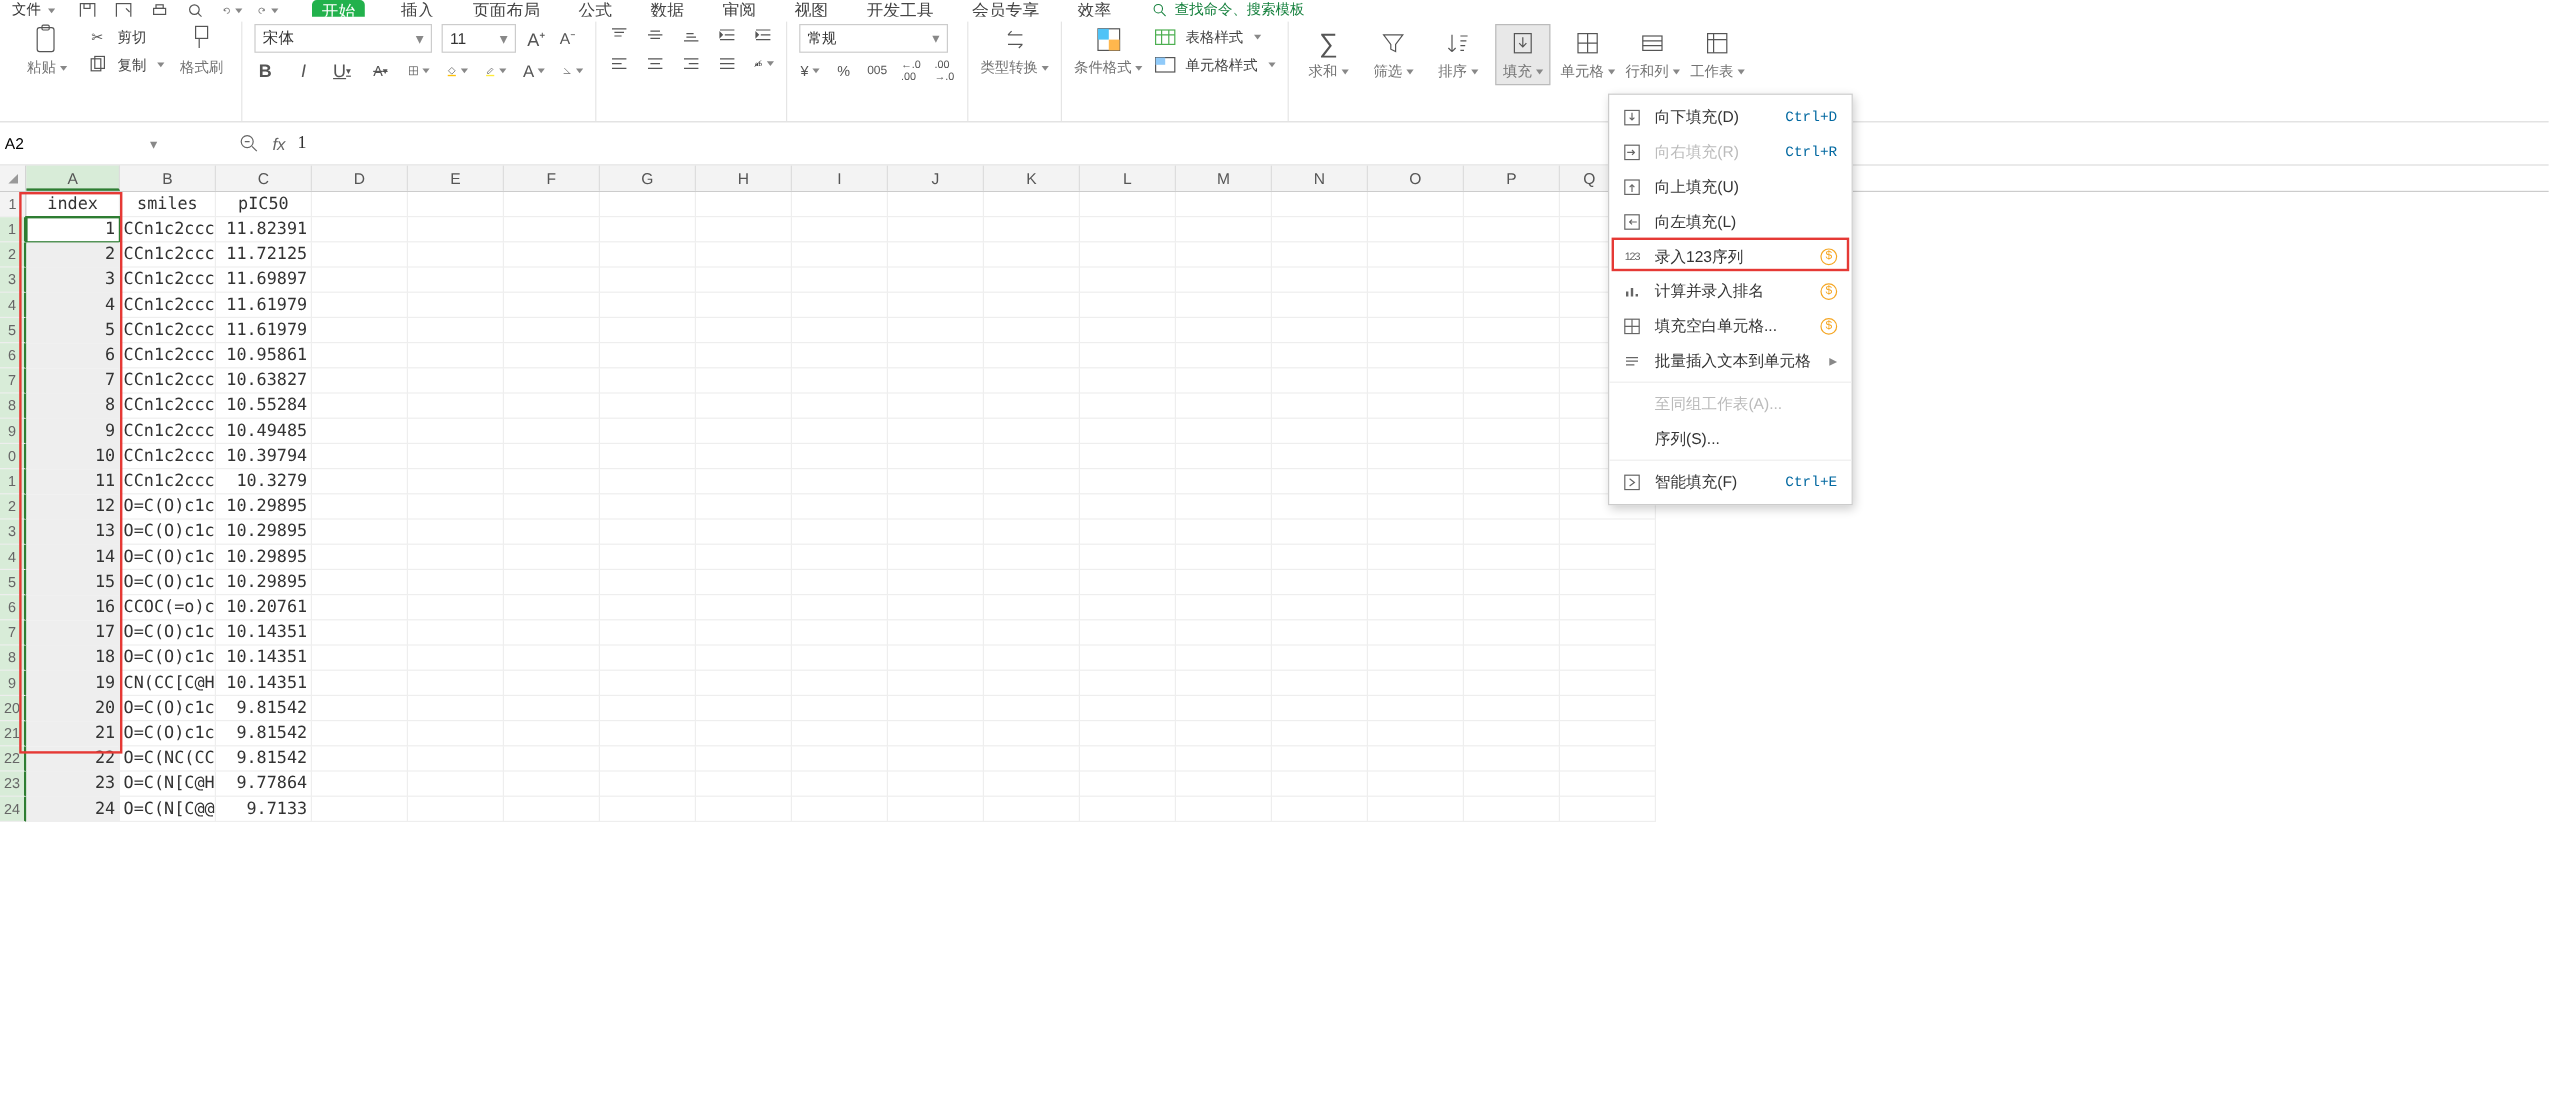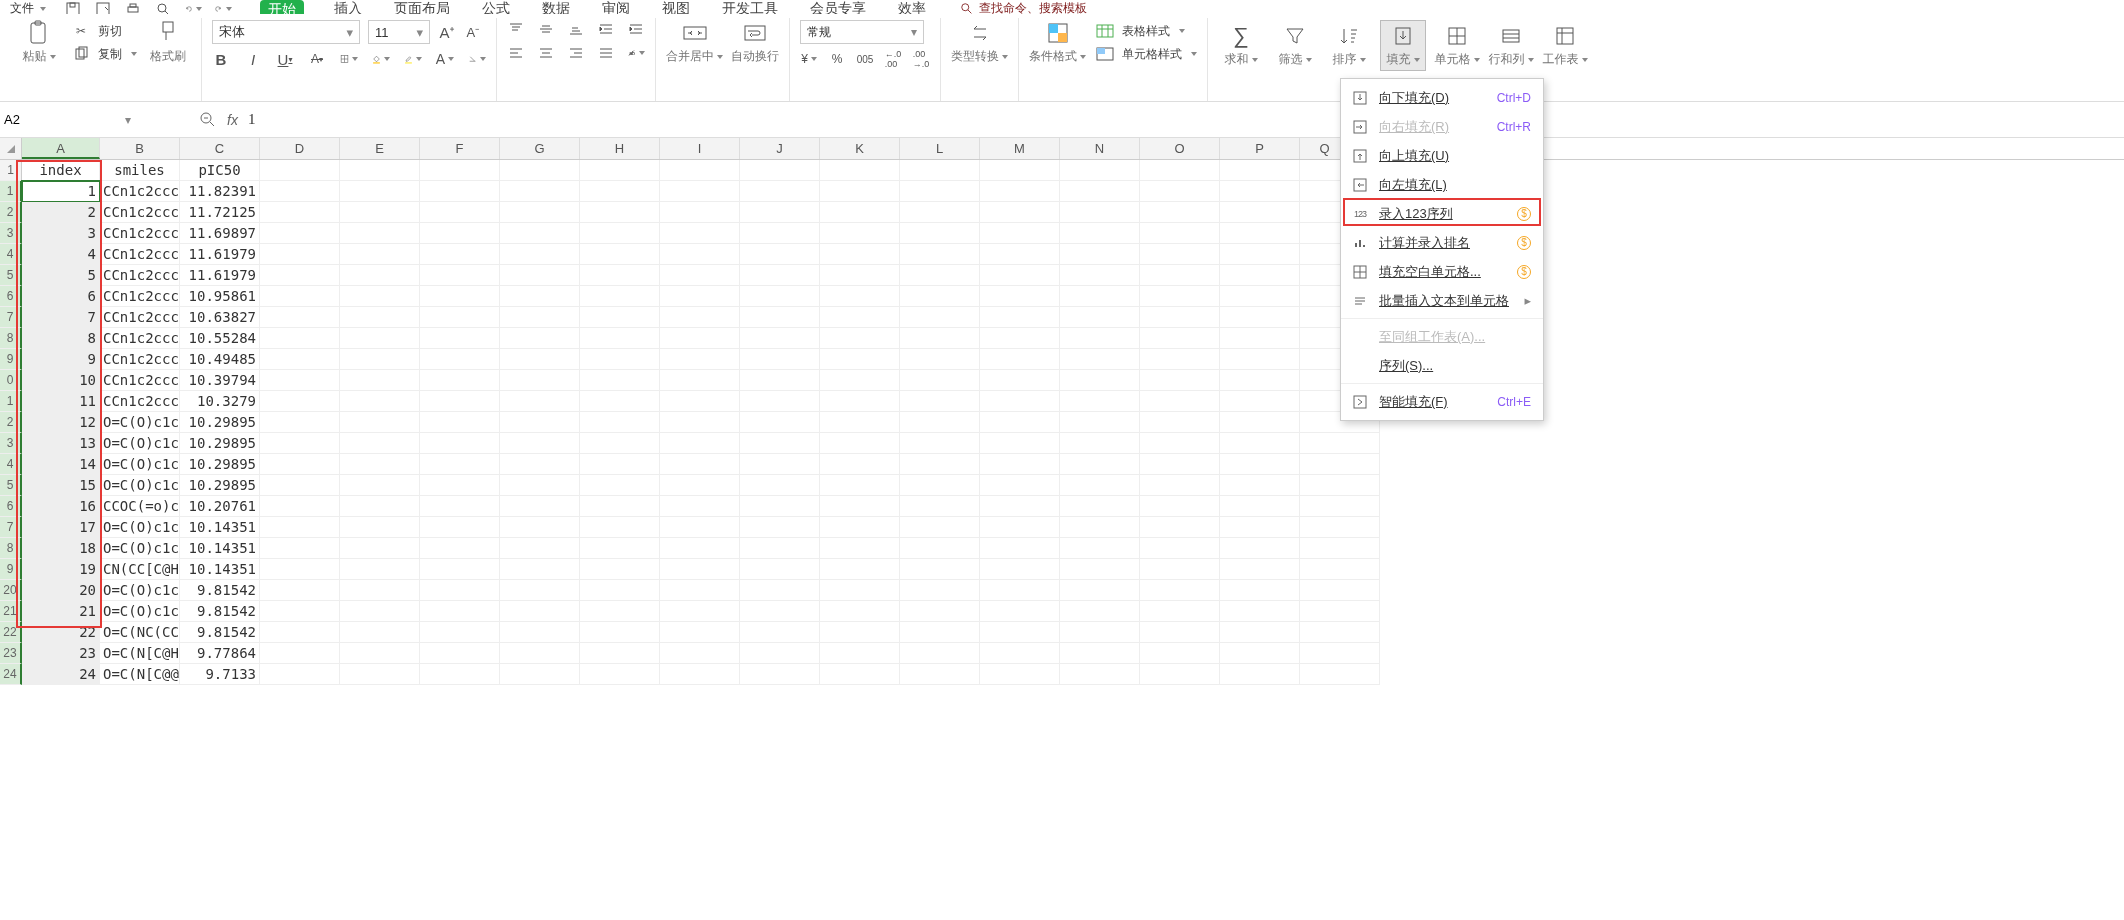--- a/index.html
+++ b/index.html
@@ -6,21 +6,21 @@
 body { background: #fff; font-size: 12px; color: #333; overflow: hidden; width: 2124px; height: 920px; position: relative; }
 
 
 .menubar { height: 14px; display: flex; align-items: flex-start; padding-left: 10px; gap: 10px; overflow: hidden; }
 .menubar .file-btn { display: flex; align-items: center; gap: 3px; color: #333; }
 .menubar .qat { display: flex; gap: 12px; margin-left: 8px; }
 .menubar .qat-icon { width: 18px; height: 18px; display: inline-flex; align-items: center; justify-content: center; color: #555; }
 .menubar .tabs { display: flex; gap: 28px; margin-left: 18px; }
 .menubar .tab { padding: 0 2px; color: #444; font-size: 14px; }
 .menubar .tab.active { background: #22b14c; color: #fff; border-radius: 4px; padding: 1px 8px; }
-.menubar .search { margin-left: 22px; display: flex; align-items: center; color: #7f1d1d; gap: 5px; }
+.menubar .search { margin-left: 22px; display: flex; align-items: center; color: #15803d; gap: 5px; }
 
 
 .ribbon { height: 88px; border-bottom: 1px solid #ddd; display: flex; padding: 4px 6px 0 6px; }
 .ribbon-group { display: flex; flex-direction: column; justify-content: space-between; border-right: 1px solid #e5e5e5; padding: 2px 10px 6px 10px; }
 .ribbon-group:last-child { border-right: none; }
 .rg-row { display: flex; align-items: center; gap: 8px; }
 .rg-big { display: flex; flex-direction: column; align-items: center; justify-content: center; gap: 2px; min-width: 46px; }
 .rg-big .lbl { font-size: 12px; color: #737373; white-space: nowrap; }
 .icon-box { width: 26px; height: 26px; display: inline-flex; align-items: center; justify-content: center; color: #555; }
 .sm-icon { width: 18px; height: 18px; display: inline-flex; align-items: center; justify-content: center; color: #555; }
@@ -63,22 +63,22 @@
 .active-cell { outline: 2px solid #2e7d32; outline-offset: -1px; background: #fff !important; }
 
 
 .redbox { position: absolute; border: 2px solid #e53935; pointer-events: none; }
 
 
 .dropdown { position: absolute; top: 78px; left: 1340px; width: 204px; background: #fff; border: 1px solid #ccc; box-shadow: 2px 3px 8px rgba(0,0,0,.2); padding: 4px 0; z-index: 50; }
 .dropdown .mi { display: flex; align-items: center; height: 29px; padding: 0 12px 0 10px; gap: 10px; font-size: 13px; color: #333; }
 .dropdown .mi.disabled { color: #bbb; }
 .dropdown .mi .mi-ico { width: 18px; display: inline-flex; justify-content: center; color: #666; }
-.dropdown .mi .mi-txt { flex: 1; white-space: nowrap; text-decoration: underline; }
-.dropdown .mi .mi-sc { color: #8b5cf6; font-size: 12px; }
+.dropdown .mi .mi-txt { flex: 1; white-space: nowrap; }
+.dropdown .mi .mi-sc { color: #0369a1; font-size: 12px; font-family: Liberation Mono, monospace; }
 .dropdown .mi .mi-ar { color: #888; }
 .dropdown .mi .vip { width: 14px; height: 14px; border: 1px solid #f5a623; border-radius: 50%; color: #f5a623; font-size: 10px; line-height: 12px; text-align: center; }
 .dropdown hr { border: none; border-top: 1px solid #eee; margin: 3px 0; }
 .highlight-mi { position: absolute; border: 2px solid #e53935; pointer-events: none; }
 
 svg { display: block; }
 </style>
 </head>
 <body>
 
@@ -294,42 +294,20 @@
             <svg width="16" height="16" viewBox="0 0 16 16">
               <path d="M3 13L13 3" stroke="currentColor"></path>
               <text x="4" y="12" font-size="9">ab</text>
             </svg>
           </span>
       </div>
     </div>
     <div class="rg-row"></div>
   </div>
 
-  <div class="ribbon-group">
-    <div class="rg-row">
-      <div class="rg-big">
-        <span class="icon-box">
-            <svg width="26" height="20" viewBox="0 0 26 20">
-              <rect x="2" y="4" width="22" height="12" fill="none" stroke="#555"></rect>
-              <path d="M6 10h4M16 10h4M10 8l-2 2 2 2M16 8l2 2-2 2" stroke="#555" fill="none"></path>
-            </svg>
-          </span>
-        <span class="lbl dd">合并居中</span>
-      </div>
-      <div class="rg-big">
-        <span class="icon-box">
-            <svg width="26" height="20" viewBox="0 0 26 20">
-              <rect x="3" y="3" width="20" height="14" fill="none" stroke="#555"></rect>
-              <path d="M6 8h10a2 2 0 0 1 0 4h-6M10 10l-2 2 2 2" stroke="#555" fill="none"></path>
-            </svg>
-          </span>
-        <span class="lbl">自动换行</span>
-      </div>
-    </div>
-  </div>
 
   <div class="ribbon-group">
     <div class="rg-stack">
       <div class="rg-row">
         <div style="width:124px;height:24px;border:1px solid #ccc;padding:2px 6px;display:flex;align-items:center;justify-content:space-between">
             <span>常规</span>
             <span style="color:#888">▾</span>
           </div>
       </div>
       <div class="rg-row" style="gap:10px">

